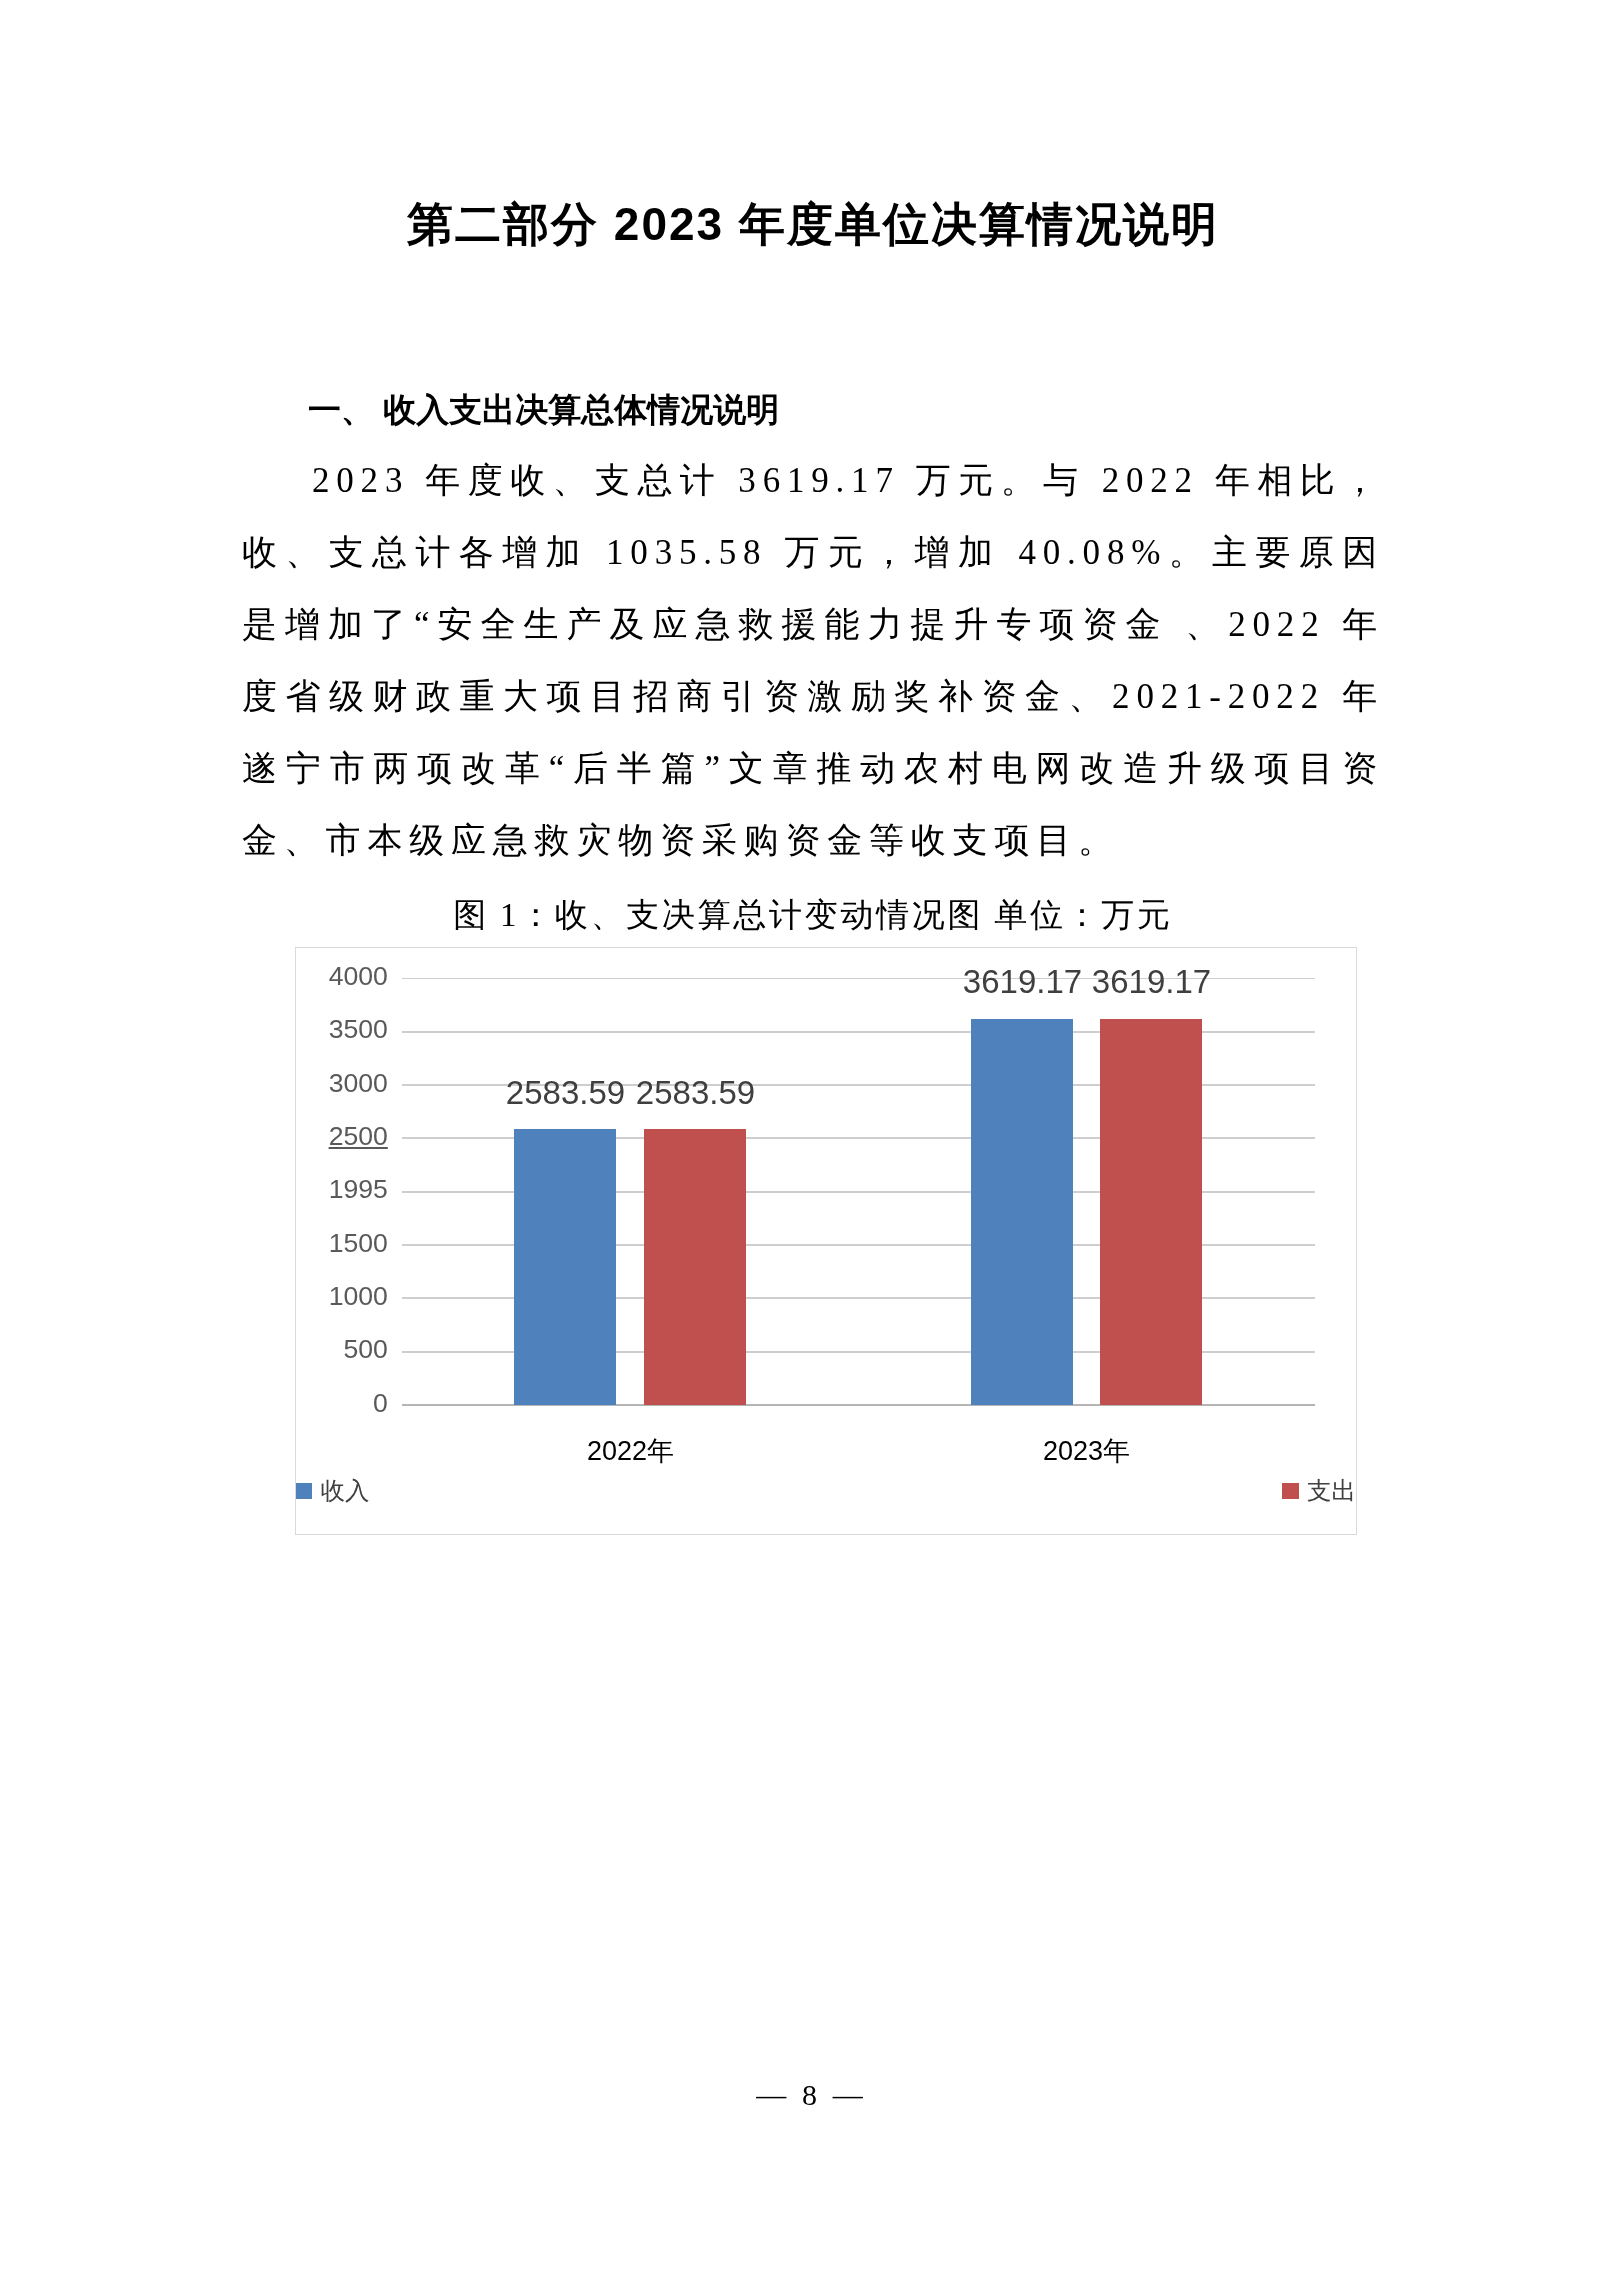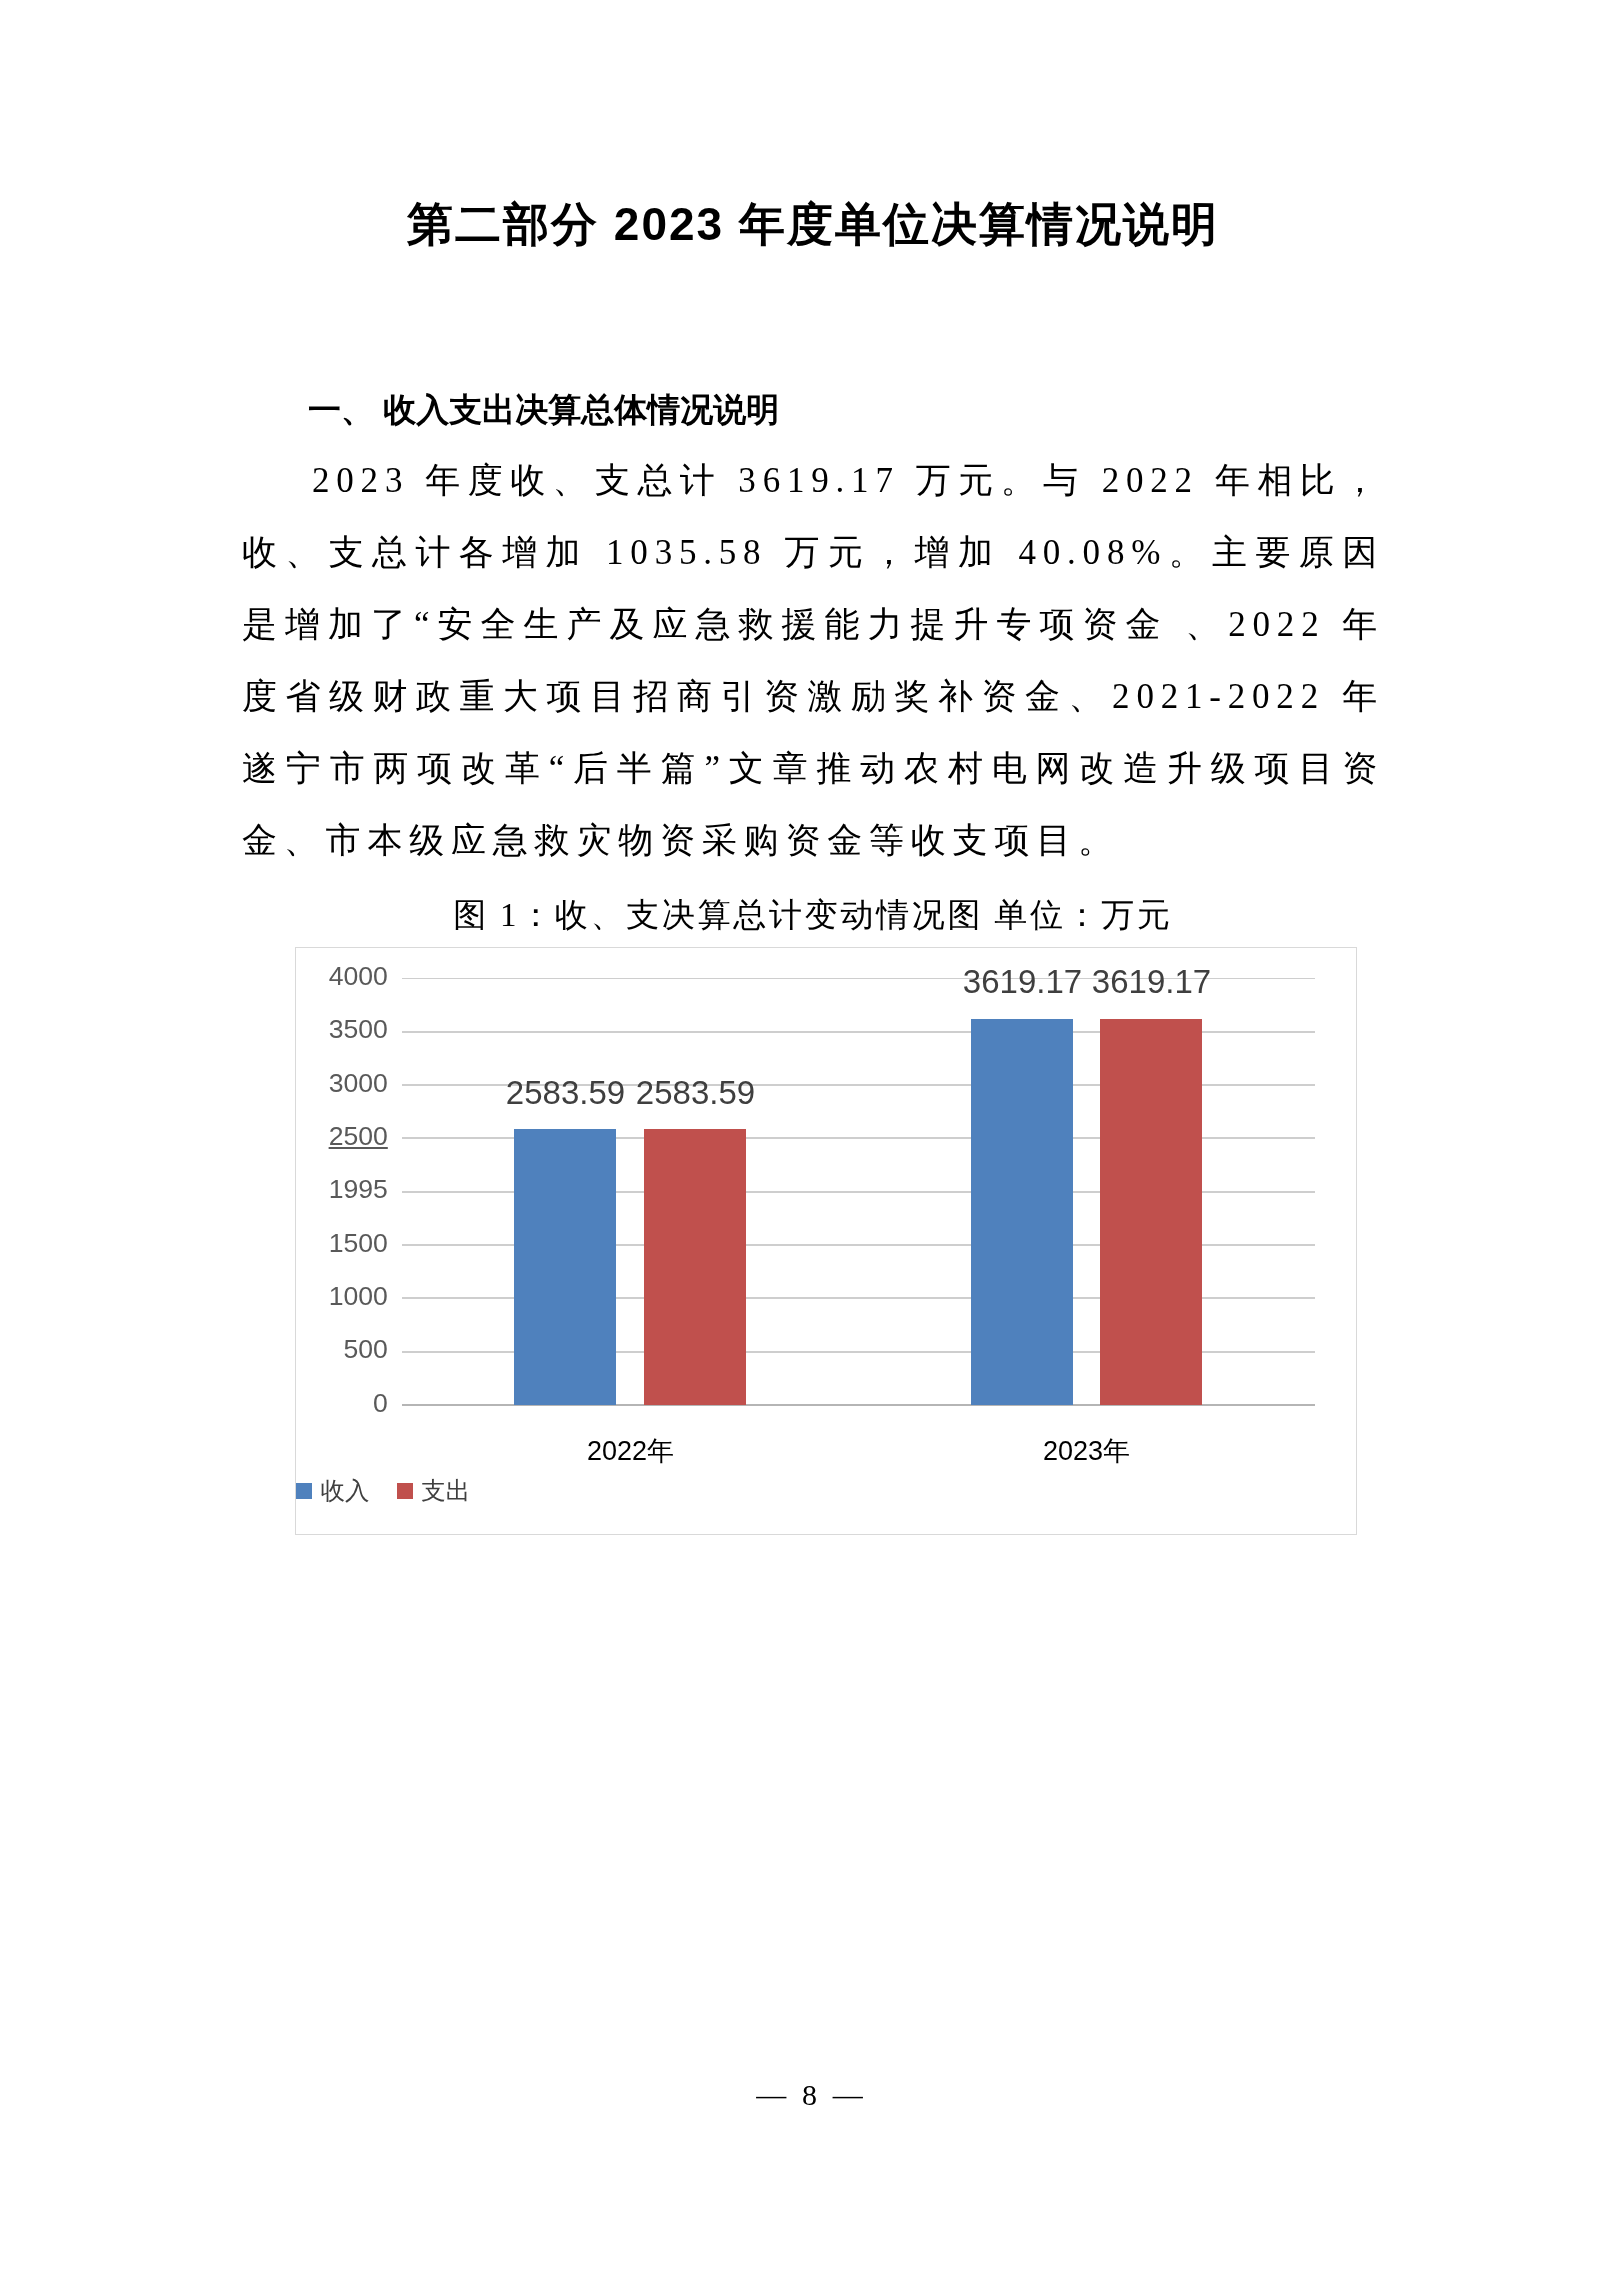--- a/index.html
+++ b/index.html
@@ -30,21 +30,21 @@
   .gridline{position:absolute;left:0;right:0;height:1.4px;background:#cecece;}
   .gridline.axisline{background:#b5b5b5;}
   .bar{position:absolute;bottom:0;width:102px;}
   .bar-label{position:absolute;width:153px;text-align:center;color:#3f3f3f;
              font-size:33px;white-space:nowrap;}
   .ytick{position:absolute;left:6.8px;width:85px;text-align:right;color:#595959;
          font-size:26.6px;}
   .xtick{position:absolute;top:485px;width:205px;text-align:center;color:#000000;
          font-size:27px;}
   .legend{position:absolute;left:0;right:0;top:526px;display:flex;
-          justify-content:flex-start;align-items:center;gap:27px;color:#404040;
+          justify-content:space-between;align-items:center;gap:27px;color:#404040;
           font-size:24.5px;}
   .legend-item{display:inline-flex;align-items:center;}
   .swatch{display:inline-block;width:16.4px;height:16.4px;margin-right:8.2px;}
 
   .page-footer{position:absolute;top:2078px;left:0;width:1623px;
                text-align:center;font-size:30px;letter-spacing:4.1px;}
 </style>
 </head>
 <body>
 

